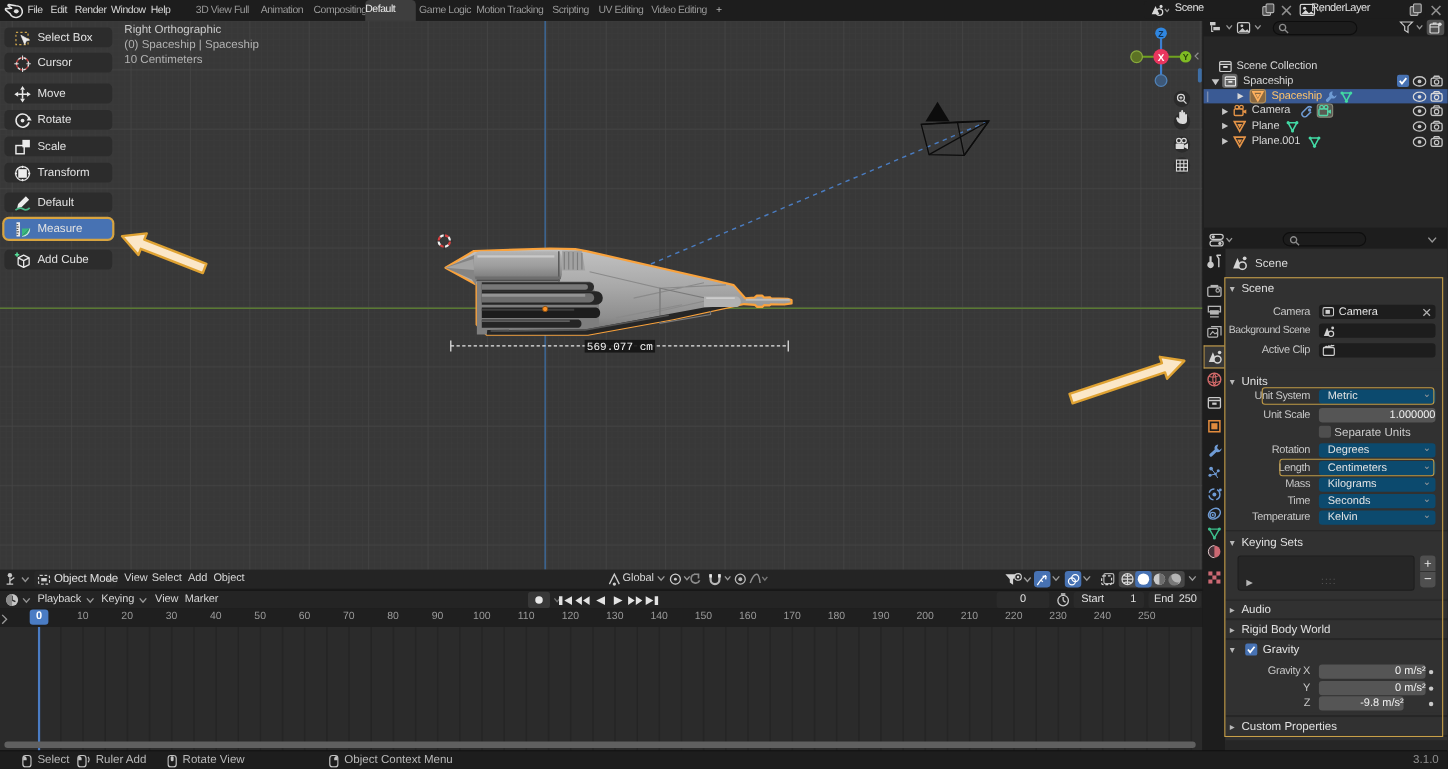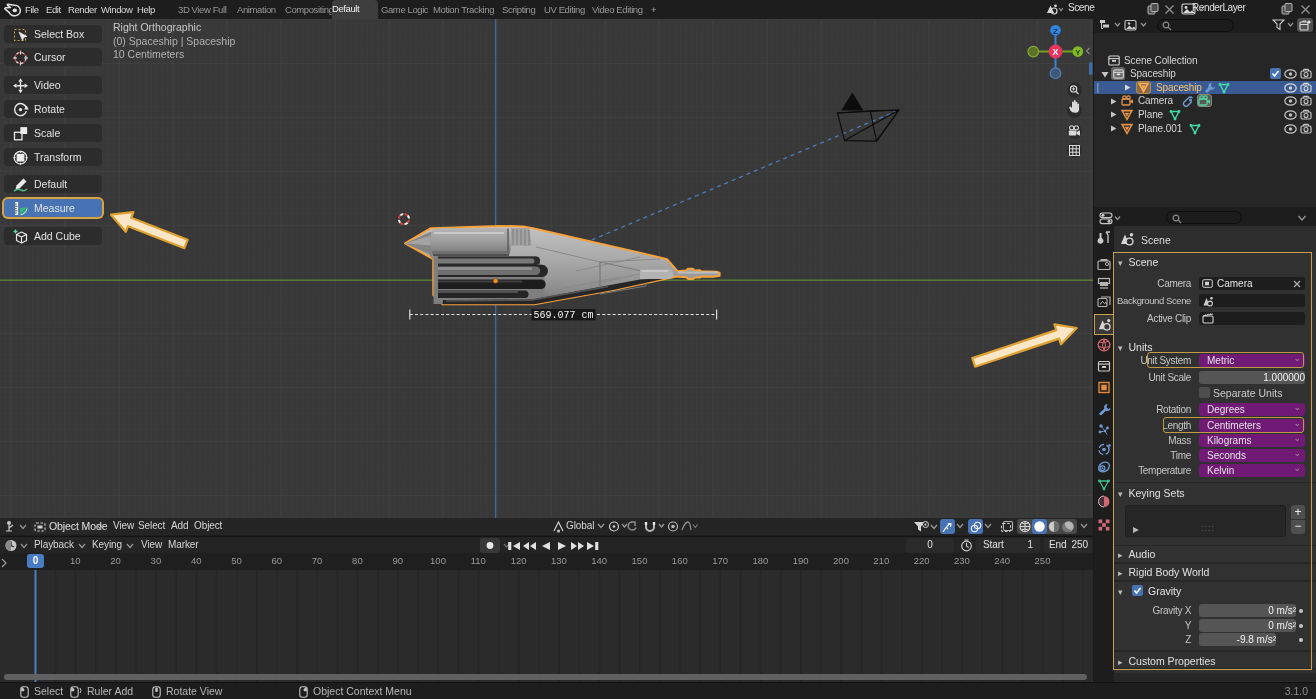--- a/index.html
+++ b/index.html
@@ -36,21 +36,21 @@
 
 .pan { position:absolute; left:20px; width:202px; background:#313131; }
 .sep { position:absolute; left:20px; width:202px; height:2px; background:#262626; }
 .phead { position:absolute; left:24px; height:15px; color:#dedede; font-size:10.5px; line-height:15px; white-space:nowrap; }
 .car { color:#b9b9b9; font-size:9px; margin-right:6px; }
 .car2 { color:#b9b9b9; font-size:9px; margin-right:6px; }
 .pt { color:#e0e0e0; }
 .plabel { position:absolute; left:2px; width:95px; text-align:right; color:#c6c6c6; font-size:10px; letter-spacing:-0.3px; line-height:13px; white-space:nowrap; }
 .fld { position:absolute; left:105px; width:106px; height:13px; border-radius:3px; color:#e4e4e4; font-size:10px; line-height:13px; }
 .dk { background:#1d1d1d; }
-.dd { background:#701a75; }
+.dd { background:#0c4a6e; }
 .hl { }
 .ddc { position:absolute; right:4px; top:-2px; color:#9a9a9a; font-size:9px; }
 .dot { position:absolute; left:205px; width:4px; height:4px; border-radius:2px; background:#c9c9c9; }
 
 #status { position:absolute; left:0; top:683px; width:1316px; height:16px; background:#1d1d1d; color:#b8b8b8; font-size:10.5px; box-shadow:0 -1px 0 #111; }
 .lab { position:absolute; color:#cccccc; font-size:10.5px; line-height:15px; white-space:nowrap; }
 .field { position:absolute; background:#282828; border-radius:3px; color:#e0e0e0; font-size:10px; line-height:14px; white-space:nowrap; }
 .slider { position:absolute; background:#555555; border-radius:3px; color:#f1f1f1; font-size:10px; line-height:13px; text-align:right; }
 </style>
 </head>
@@ -244,21 +244,21 @@
 
       <rect x="1089" y="43" width="3.5" height="13" rx="1.5" fill="#3e6ea5"></rect>
     </svg>
     <div class="vptext" style="left:113px;top:2px">Right Orthographic</div>
     <div class="vptext" style="left:113px;top:15.5px;color:#b2b2b2">(0) Spaceship | Spaceship</div>
     <div class="vptext" style="left:113px;top:28.5px;color:#b2b2b2">10 Centimeters</div>
   </div>
 
   <div class="tbtn" style="top:24.9px"><span>Select Box</span></div>
   <div class="tbtn" style="top:48.4px"><span>Cursor</span></div>
-  <div class="tbtn" style="top:76.1px"><span>Video</span></div>
+  <div class="tbtn" style="top:76.1px"><span>Move</span></div>
   <div class="tbtn" style="top:100px"><span>Rotate</span></div>
   <div class="tbtn" style="top:124.2px"><span>Scale</span></div>
   <div class="tbtn" style="top:148.1px"><span>Transform</span></div>
   <div class="tbtn" style="top:175.4px"><span>Default</span></div>
   <div class="tbtn" style="top:198.9px;background:#4772b3;box-shadow:0 0 0 2px #d8a440"><span>Measure</span></div>
   <div class="tbtn" style="top:226.9px"><span>Add Cube</span></div>
 
   <svg class="abs" style="left:4px;top:24.9px;pointer-events:none" width="98" height="222" viewBox="0 0 98 222">
     <g transform="translate(9,2)">
       <rect x="1.5" y="2.5" width="11" height="11" fill="none" stroke="#caa24a" stroke-width="1.1" stroke-dasharray="2 2"></rect>

